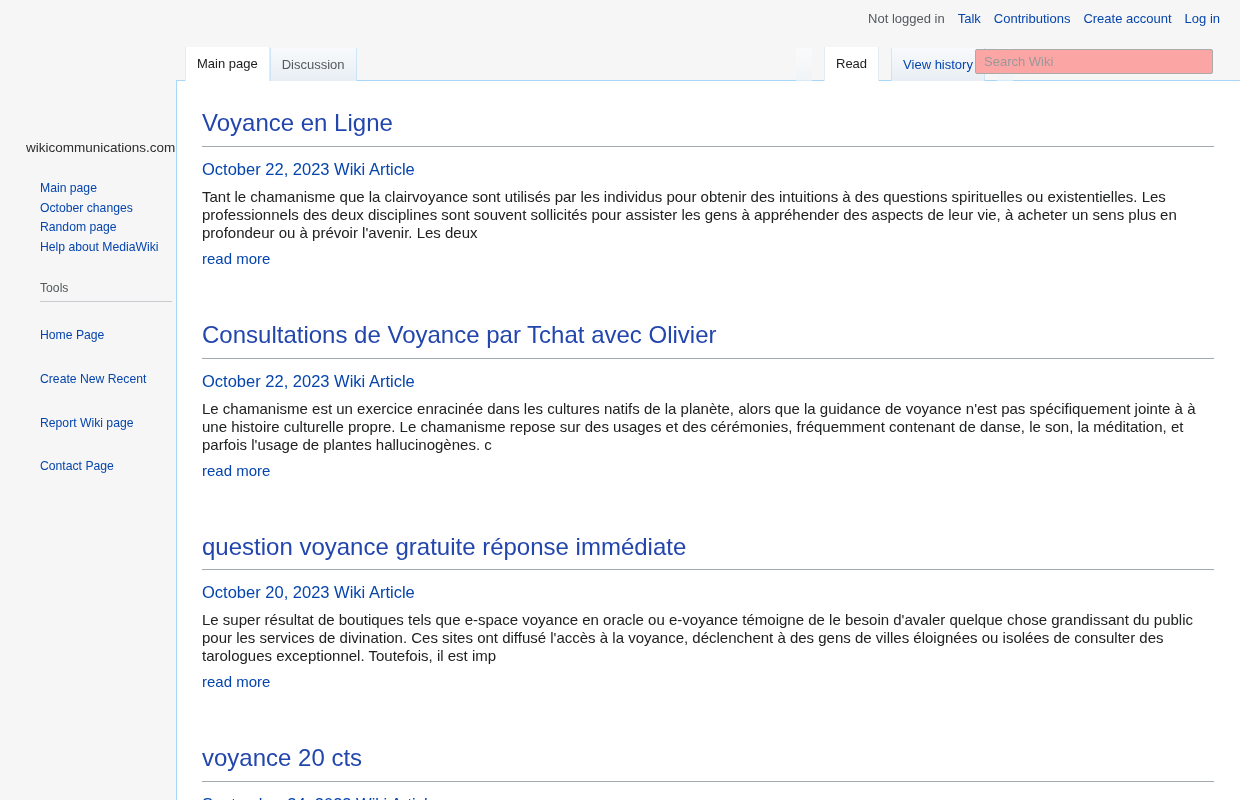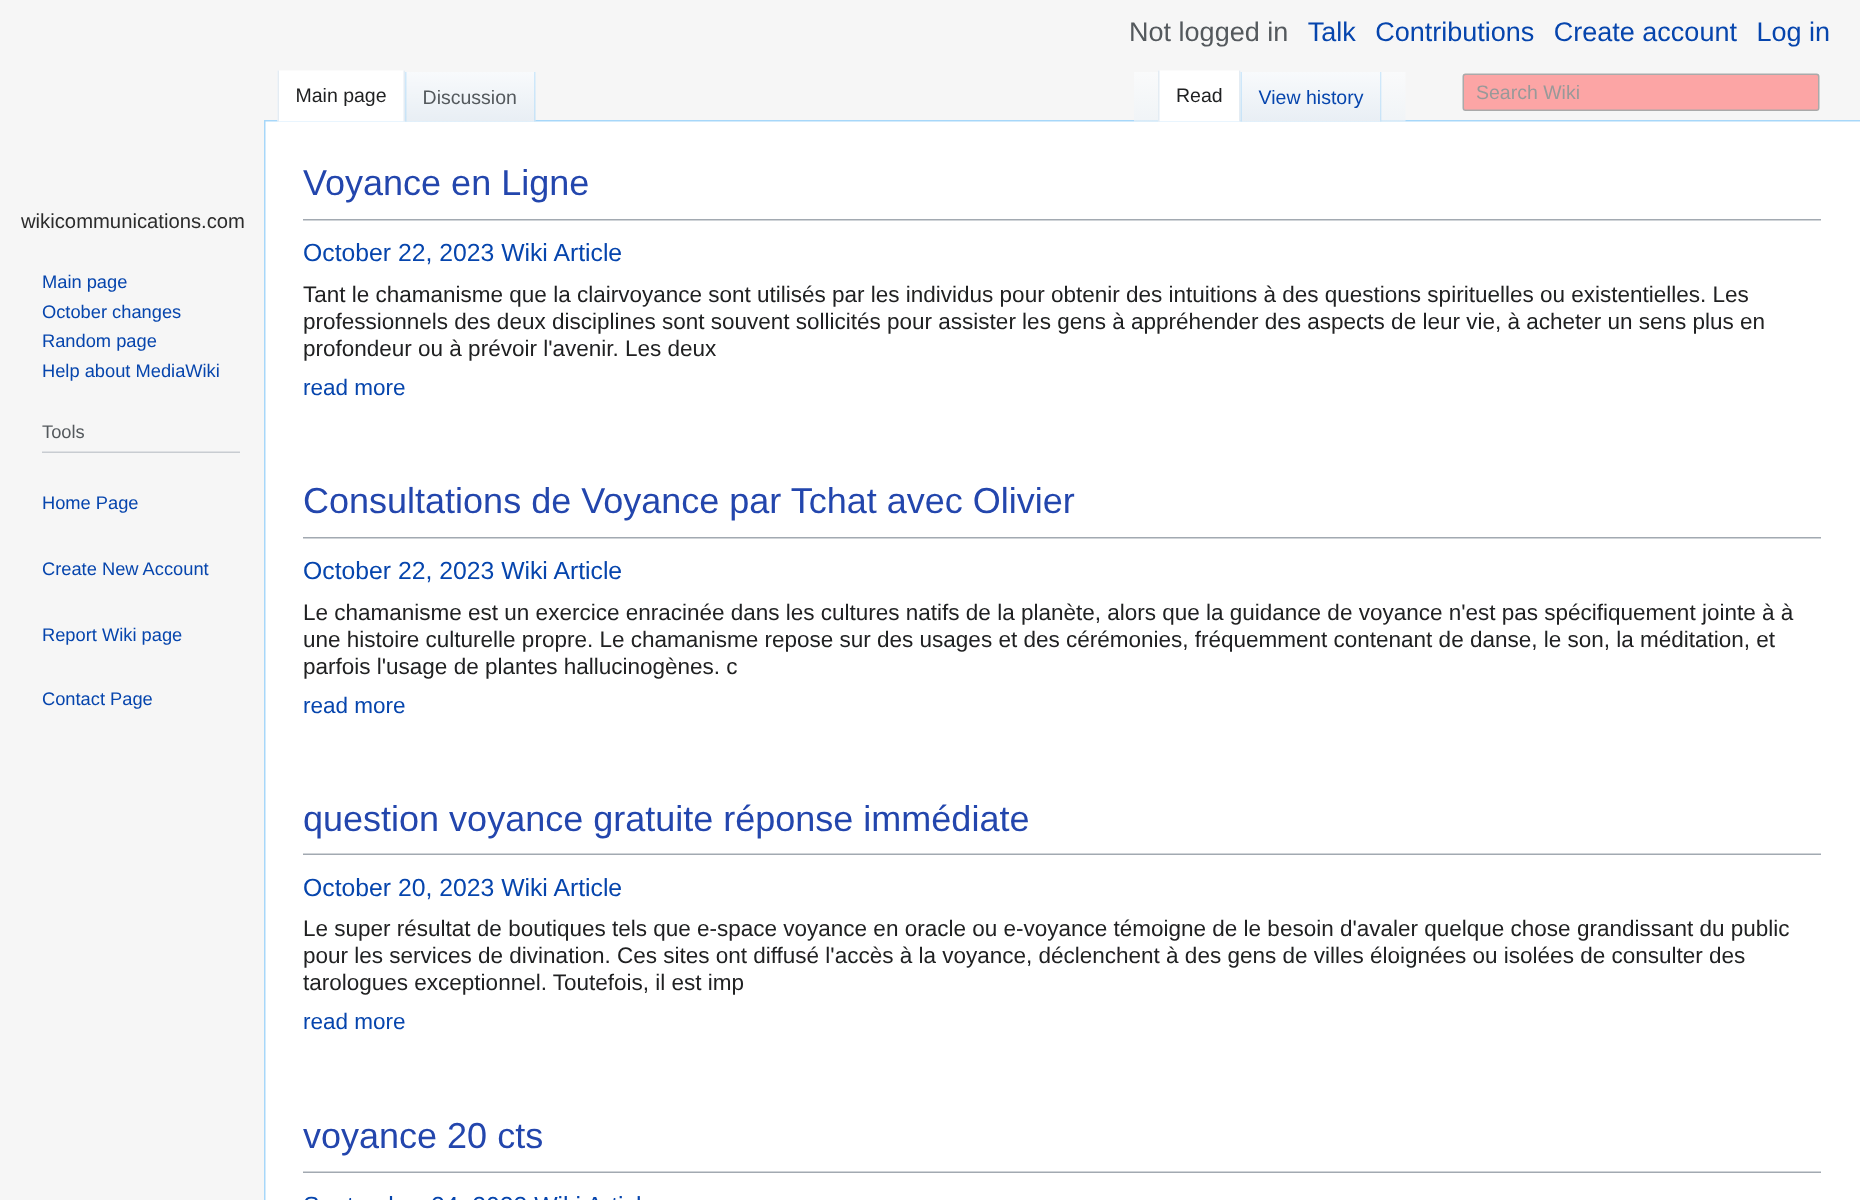--- a/index.html
+++ b/index.html
@@ -9,40 +9,40 @@
     background: #f6f6f6;
     position: relative;
     overflow: hidden;
     color: #202122;
   }
 
   
   .personal-bar {
     position: absolute;
     top: 11px; right: 20px;
-    font-size: 18px;
+    font-size: 13px;
     display: flex;
     gap: 13px;
     align-items: center;
     z-index: 5;
   }
   .personal-bar .muted { color: #54595d; }
   a.plain-link { color: #0645ad; text-decoration: none; cursor: pointer; }
 
   
   .tab-group {
     position: absolute;
     top: 47px;
     display: flex;
     align-items: flex-end;
     z-index: 3;
     height: 34px;
   }
   .tab-group-left { left: 185px; }
-  .tab-group-right { left: 756px; }
+  .tab-group-right { left: 796px; gap: 12px; }
   .tab {
     height: 33px;
     line-height: 33px;
     padding: 0 11px;
     font-size: 13px;
     white-space: nowrap;
     background: linear-gradient(to bottom, #f8fafc 0%, #e8eef4 100%);
     border-left: 1px solid rgba(167,215,249,0.5);
     border-right: 1px solid rgba(167,215,249,0.5);
     color: #54595d;
@@ -80,21 +80,21 @@
     font-family: "Liberation Sans", sans-serif;
     color: #202122;
     background: #fca5a5;
     outline: none;
   }
   .search-box input::placeholder { color: #999; }
 
   
   .sidebar {
     position: absolute;
-    left: 0; top: 80px;
+    left: 12px; top: 80px;
     width: 176px;
     padding: 60px 8px 0 14px;
     font-size: 12.5px;
   }
   .site-title {
     color: #2c2c2c;
     font-size: 13.5px;
     margin-bottom: 24px;
     word-wrap: break-word;
   }
@@ -191,21 +191,21 @@
   <ul class="sidebar-nav">
     <li><a>Main page</a></li>
     <li><a>October changes</a></li>
     <li><a>Random page</a></li>
     <li><a>Help about MediaWiki</a></li>
   </ul>
   <div class="tools-section">
     <div class="tools-heading">Tools</div>
     <ul>
       <li><a>Home Page</a></li>
-      <li><a>Create New Account</a></li>
+      <li><a>Create New Recent</a></li>
       <li><a>Report Wiki page</a></li>
       <li><a>Contact Page</a></li>
     </ul>
   </div>
 </div>
 
 <div class="content">
 
   <div class="article">
     <h1>Voyance en Ligne</h1>

